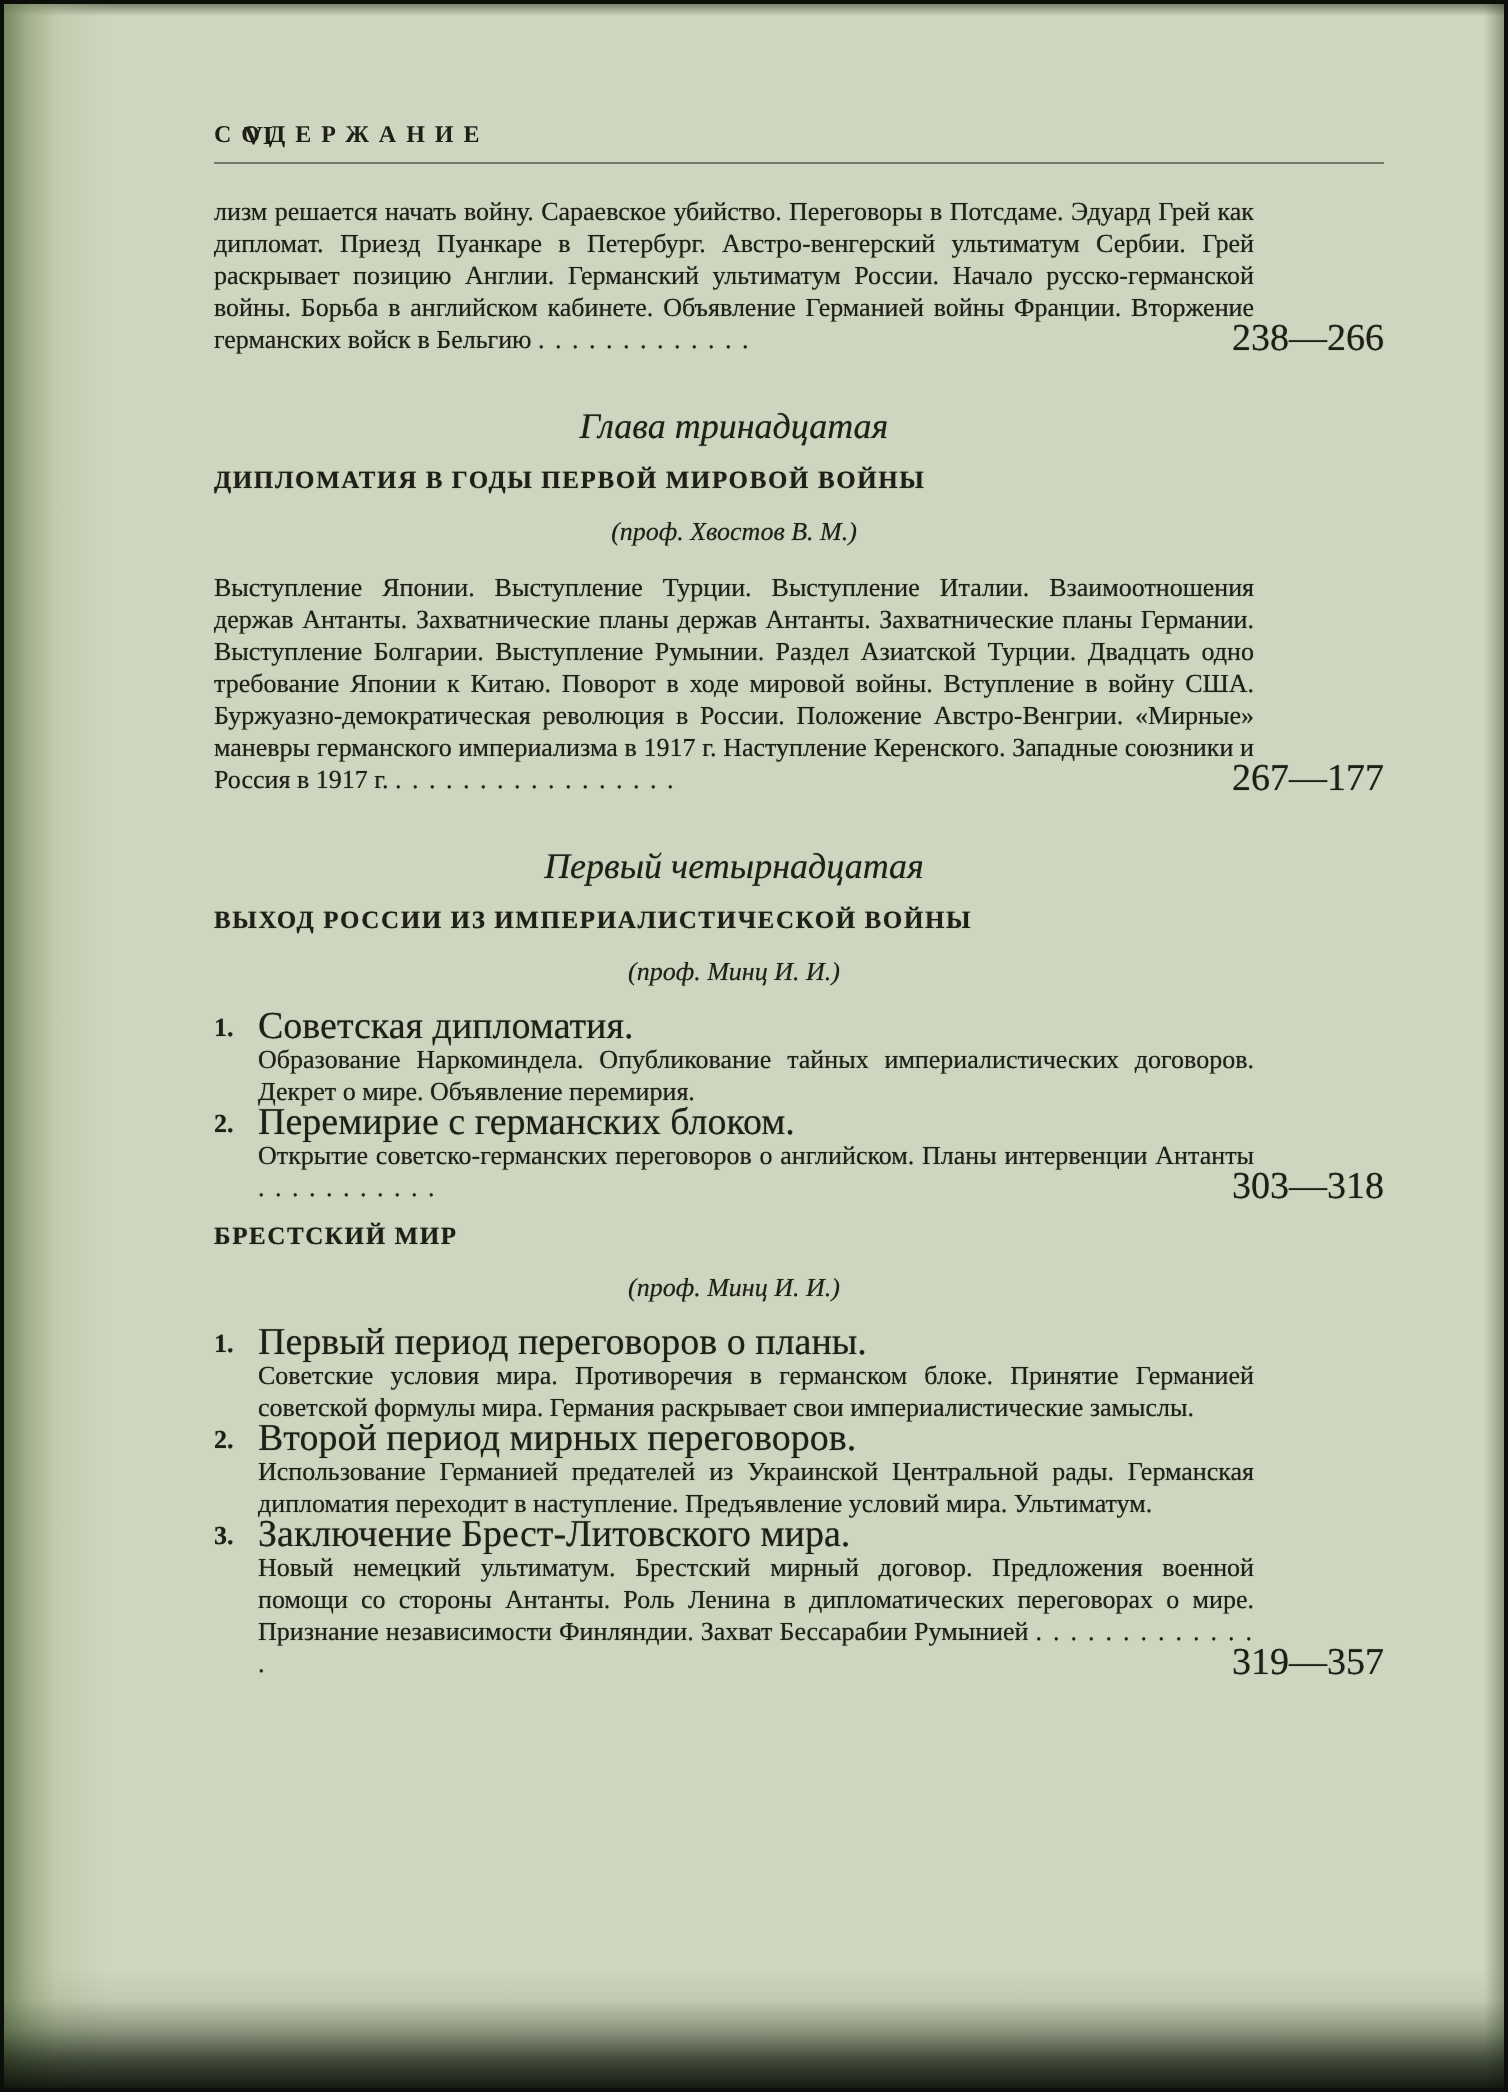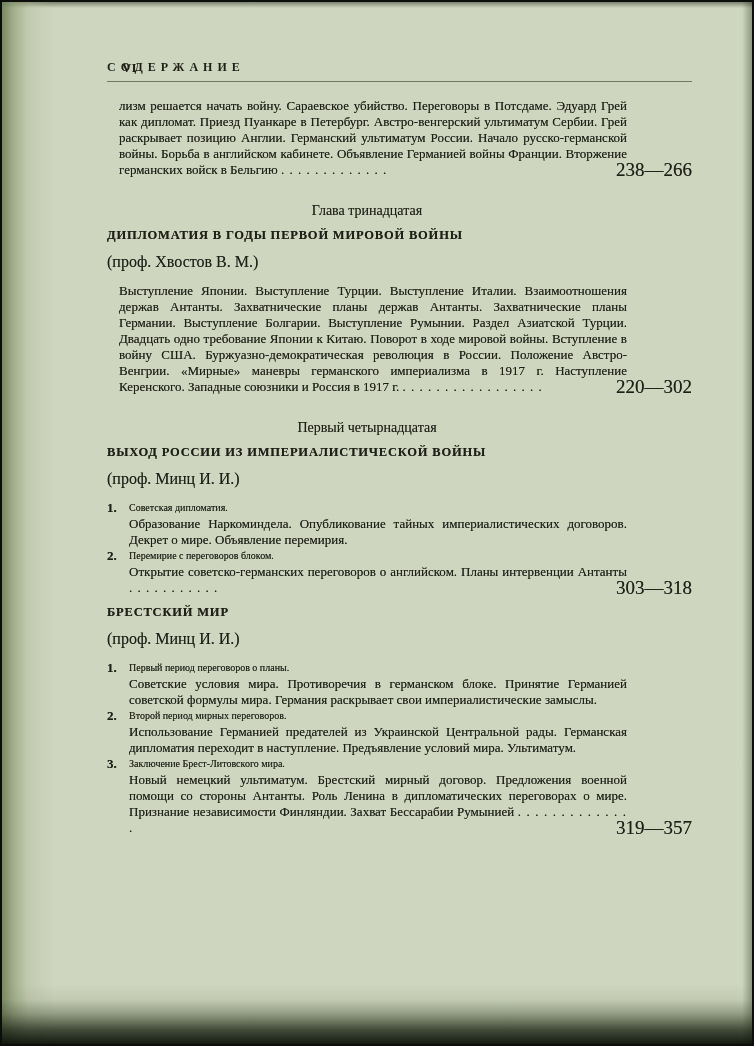--- a/index.html
+++ b/index.html
@@ -48,21 +48,21 @@
   .content {
     position: absolute;
     left: 105px;
     top: 96px;
     width: 585px;
   }
 
   .entry { position: relative; }
 
   .body-text {
-    margin: 0 65px 0 12px;
+    margin: 0 65px 0 0;
     font-size: 13px;
     line-height: 16px;
     text-align: justify;
     text-shadow: 0 0 0.5px rgba(20,22,14,0.6);
   }
 
   .dots { letter-spacing: 1px; white-space: normal; }
 
   .pages {
     position: absolute;
@@ -70,53 +70,55 @@
     bottom: 0;
     font-size: 19px;
     line-height: 16px;
     text-shadow: 0 0 0.5px rgba(20,22,14,0.6);
     white-space: nowrap;
   }
 
   .chapter-label {
     margin: 25px 65px 0 0;
     text-align: center;
-    font-size: 14px;
+    font-style: italic;
+    font-size: 18px;
     text-shadow: 0 0 0.5px rgba(20,22,14,0.5);
   }
   .chapter-title {
     margin: 9px 65px 0 0;
     font-weight: bold;
     font-size: 12.5px;
     letter-spacing: 0.8px;
     text-shadow: 0 0 0.5px rgba(20,22,14,0.6);
   }
   .chapter-author {
     margin: 10px 65px 0 0;
-    text-align: left;
-    font-size: 16px;
+    text-align: center;
+    font-style: italic;
+    font-size: 13px;
     text-shadow: 0 0 0.5px rgba(20,22,14,0.5);
   }
   .chapter-body-wrap { margin-top: 12px; }
 
   .items { margin-top: 12px; }
   .item {
     position: relative;
     padding-left: 22px;
   }
   .item-num {
     position: absolute;
     left: 0; top: 0;
     font-size: 13px;
     line-height: 16px;
     font-weight: bold;
     text-shadow: 0 0 0.5px rgba(20,22,14,0.6);
   }
   .item-heading {
-    font-size: 10px;
+    font-size: 19px;
     line-height: 16px;
     text-shadow: 0 0 0.5px rgba(20,22,14,0.6);
   }
   .item-desc {
     margin: 0 65px 0 0;
     font-size: 13px;
     line-height: 16px;
     text-align: justify;
     text-shadow: 0 0 0.5px rgba(20,22,14,0.6);
   }
@@ -137,37 +139,37 @@
       <p class="body-text"><span>лизм решается начать войну. Сараевское убийство. Переговоры в Потсдаме. Эдуард Грей как дипломат. Приезд Пуанкаре в Петербург. Австро-венгерский ультиматум Сербии. Грей раскрывает позицию Англии. Германский ультиматум России. Начало русско-германской войны. Борьба в английском кабинете. Объявление Германией войны Франции. Вторжение германских войск в Бельгию</span> <span class="dots">. . . . . . . . . . . . .</span></p>
       <span class="pages">238—266</span>
     </div>
 
     <section>
       <div class="chapter-label">Глава тринадцатая</div>
       <div class="chapter-title">ДИПЛОМАТИЯ В ГОДЫ ПЕРВОЙ МИРОВОЙ ВОЙНЫ</div>
       <div class="chapter-author">(проф. Хвостов В. М.)</div>
       <div class="entry chapter-body-wrap">
         <p class="body-text"><span>Выступление Японии. Выступление Турции. Выступление Италии. Взаимоотношения держав Антанты. Захватнические планы держав Антанты. Захватнические планы Германии. Выступление Болгарии. Выступление Румынии. Раздел Азиатской Турции. Двадцать одно требование Японии к Китаю. Поворот в ходе мировой войны. Вступление в войну США. Буржуазно-демократическая революция в России. Положение Австро-Венгрии. «Мирные» маневры германского империализма в 1917 г. Наступление Керенского. Западные союзники и Россия в 1917 г.</span> <span class="dots">. . . . . . . . . . . . . . . . .</span></p>
-        <span class="pages">220—302</span>
+        <span class="pages">267—177</span>
       </div>
     </section>
 
     <section>
       <div class="chapter-label">Первый четырнадцатая</div>
       <div class="chapter-title">ВЫХОД РОССИИ ИЗ ИМПЕРИАЛИСТИЧЕСКОЙ ВОЙНЫ</div>
       <div class="chapter-author">(проф. Минц И. И.)</div>
       <div class="entry items">
         <div class="item">
           <span class="item-num">1.</span>
           <div class="item-heading">Советская дипломатия.</div>
           <p class="item-desc">Образование Наркоминдела. Опубликование тайных империалистических договоров. Декрет о мире. Объявление перемирия.</p>
         </div>
         <div class="item">
           <span class="item-num">2.</span>
-          <div class="item-heading">Перемирие с переговоров блоком.</div>
+          <div class="item-heading">Перемирие с германских блоком.</div>
           <p class="item-desc"><span>Открытие советско-германских переговоров о английском. Планы интервенции Антанты</span> <span class="dots">. . . . . . . . . . .</span></p>
         </div>
         <span class="pages">303—318</span>
       </div>
     </section>
 
     <section>
       <div class="chapter-title">БРЕСТСКИЙ МИР</div>
       <div class="chapter-author">(проф. Минц И. И.)</div>
       <div class="entry items">

